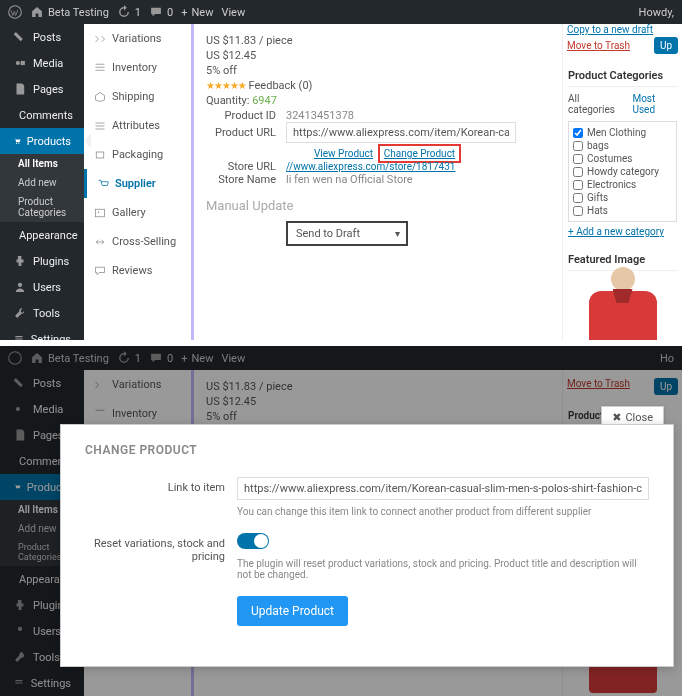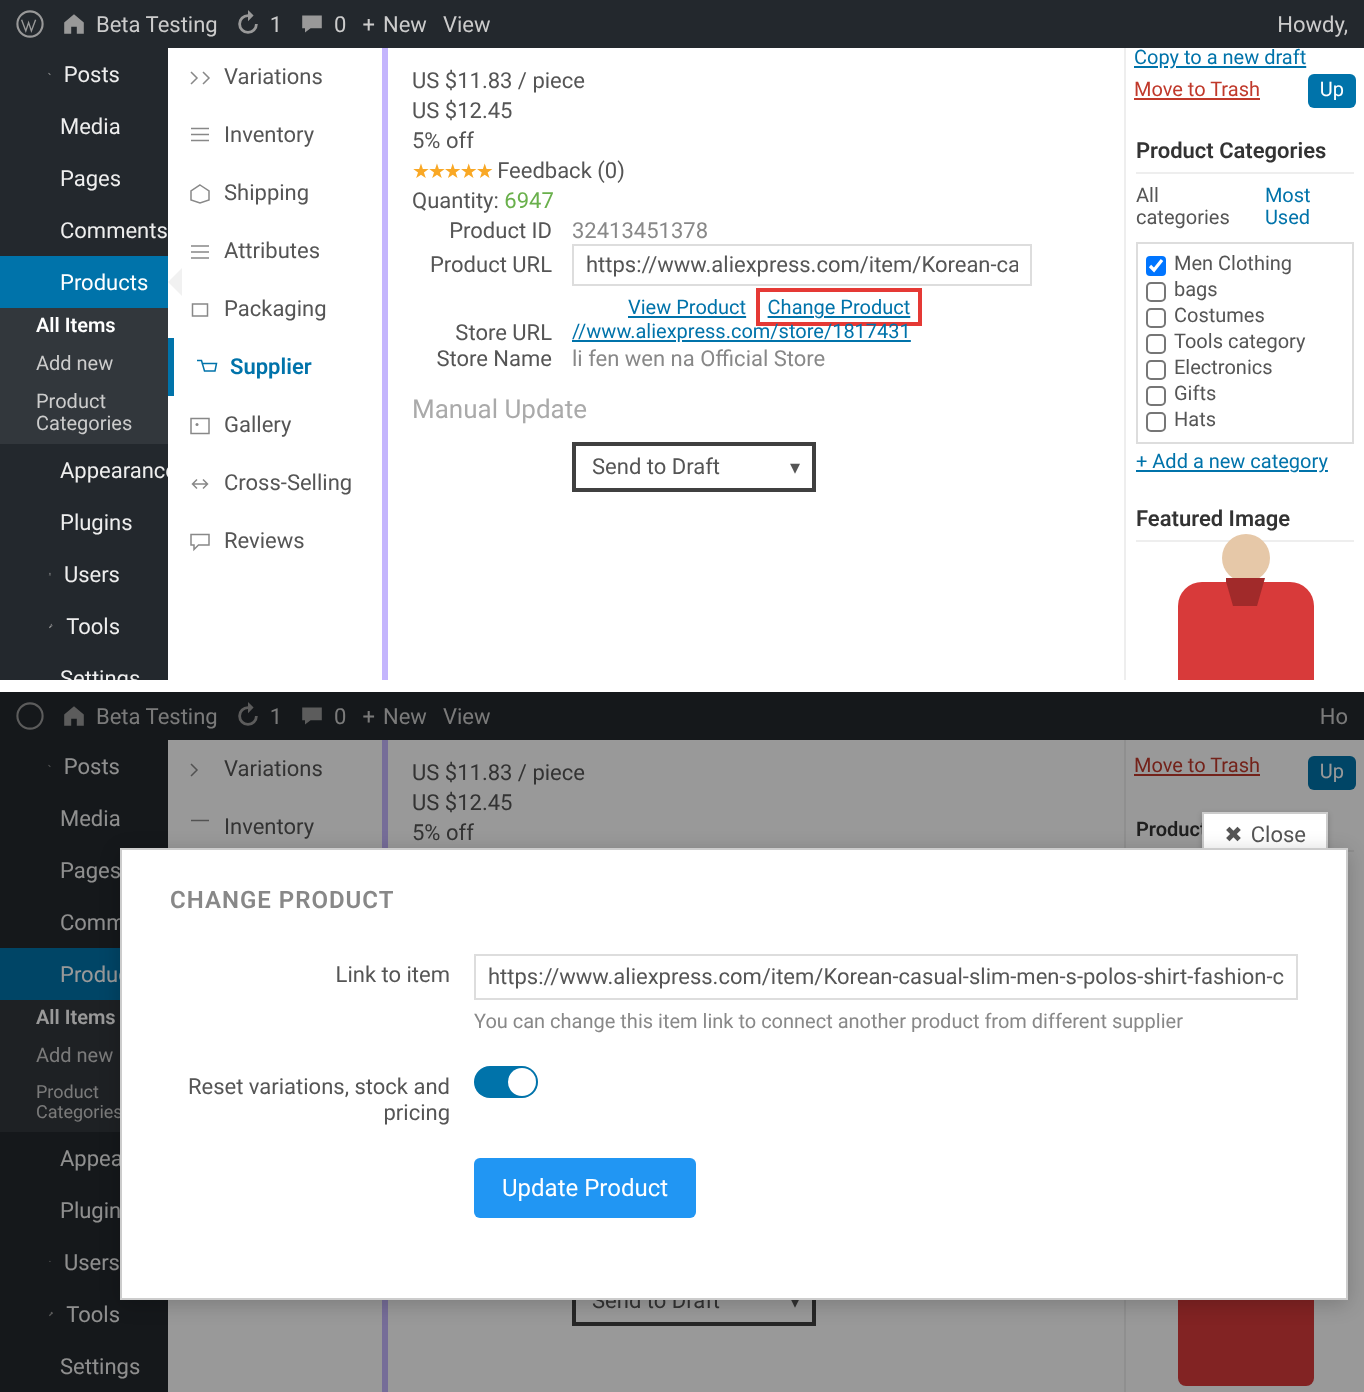--- a/index.html
+++ b/index.html
@@ -5,21 +5,21 @@
 *{box-sizing:border-box;margin:0;padding:0;font-family:-apple-system,BlinkMacSystemFont,"Segoe UI",Roboto,sans-serif}
 body{background:#fff;width:682px}
 .screenshot{position:relative;overflow:hidden}
 .admin-bar{background:#23282d;color:#ccc;font-size:11px;height:24px;display:flex;align-items:center;padding:0 8px;gap:8px}
 .admin-bar .ab-item{display:flex;align-items:center;gap:4px;color:#ccc}
 .admin-bar .sep{flex:1}
 .admin-bar svg{width:14px;height:14px;fill:#999}
 .howdy{font-size:11px;color:#ccc}
 .layout{display:flex;height:316px;overflow:hidden}
 .sidebar{background:#23282d;width:84px;flex-shrink:0;font-size:11px}
-.sidebar .menu-item{display:flex;align-items:center;gap:6px;padding:6px 24px;color:#eee;cursor:pointer}
+.sidebar .menu-item{display:flex;align-items:center;gap:6px;padding:6px 13px;color:#eee;cursor:pointer}
 .sidebar .menu-item.current{background:#0073aa;color:#fff;position:relative}
 .sidebar .menu-item.current::after{content:"";position:absolute;right:-7px;top:50%;transform:translateY(-50%);border:7px solid transparent;border-right-color:#f1f1f1}
 .sidebar .sub{background:#32373c;color:#ccc;font-size:10px}
 .sidebar .sub div{padding:4px 8px 4px 18px}
 .sidebar .sub .sel{color:#fff;font-weight:600}
 .sidebar svg{width:14px;height:14px;fill:#999}
 .submenu-col{background:#fff;border-right:3px solid #c4b5fd;width:110px;flex-shrink:0;font-size:11px;color:#555}
 .submenu-col .tab{display:flex;align-items:center;gap:6px;padding:8px 10px}
 .submenu-col .tab.active{color:#0073aa;border-left:3px solid #0073aa;font-weight:600}
 .submenu-col svg{width:12px;height:12px;fill:#888}
@@ -300,21 +300,21 @@
         <label>
               <input type="checkbox" style="">
               <span>bags</span>
             </label>
         <label>
               <input type="checkbox" style="">
               <span>Costumes</span>
             </label>
         <label>
               <input type="checkbox" style="">
-              <span>Tools category</span>
+              <span>Howdy category</span>
             </label>
         <label>
               <input type="checkbox" style="">
               <span>Electronics</span>
             </label>
         <label>
               <input type="checkbox" style="">
               <span>Gifts</span>
             </label>
         <label>
@@ -504,20 +504,21 @@
       <div class="mlbl">Link to item</div>
       <div class="mval">
         <input value="https://www.aliexpress.com/item/Korean-casual-slim-men-s-polos-shirt-fashion-collar-letter-print-long-sle" style="">
         <div class="mhint">You can change this item link to connect another product from different supplier</div>
       </div>
     </div>
     <div class="mrow">
       <div class="mlbl">Reset variations, stock and pricing</div>
       <div class="mval">
         <span class="toggle"></span>
+        <div class="mhint">The plugin will reset product variations, stock and pricing. Product title and description will not be changed.</div>
       </div>
     </div>
     <div class="mrow">
       <div class="mlbl"></div>
       <div class="mval"><button class="update-prod-btn">Update Product</button></div>
     </div>
   </div>
 </div>
 
 </body></html>

